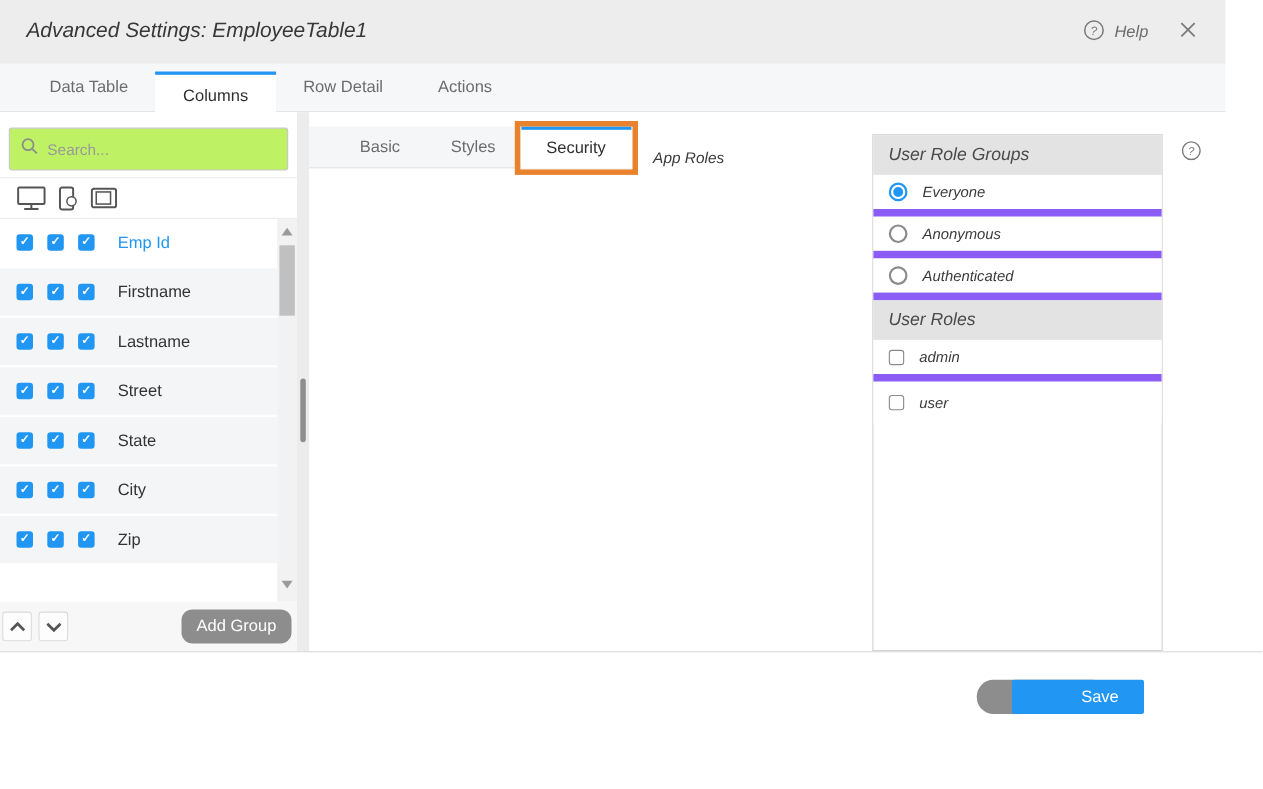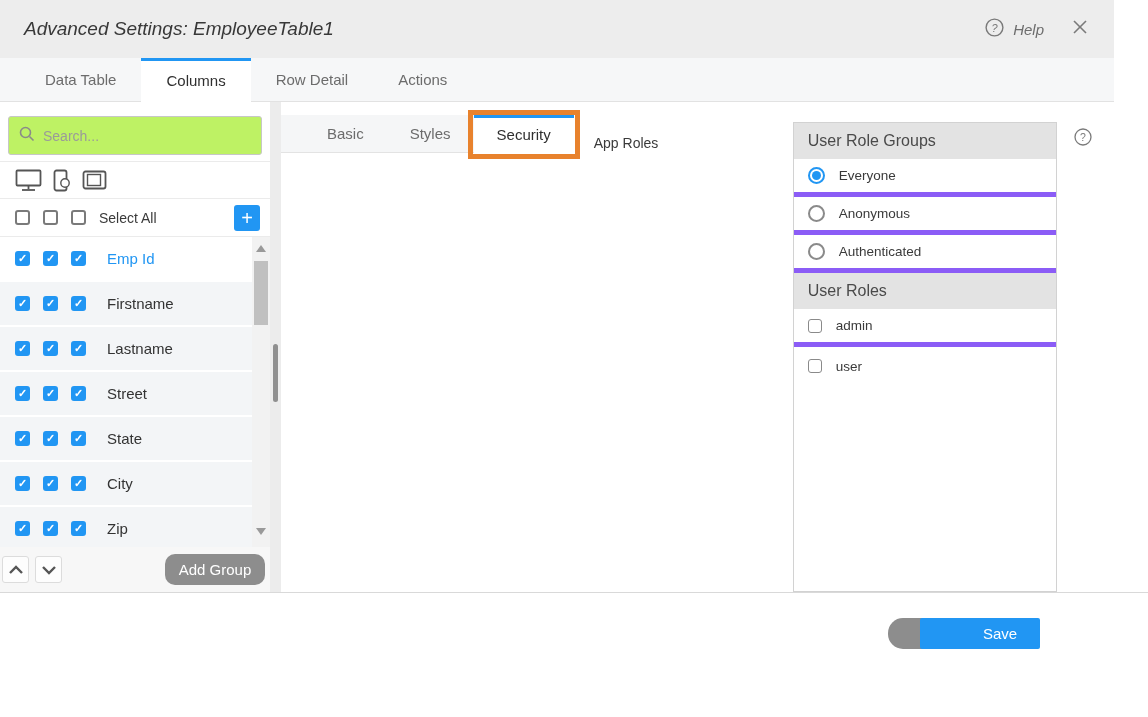--- a/index.html
+++ b/index.html
@@ -11,21 +11,21 @@
   
   .dlg-header { height:58px; background:#ededed; display:flex; align-items:center; padding:0 26px 0 24px;font-style:italic; }
   .dlg-title { font-size:19px; color:#383838; }
   .header-right { margin-left:auto; display:flex; align-items:center; gap:28px; }
   .help-btn { display:flex; align-items:center; gap:9px; font-size:15px; color:#6d6d6d; cursor:pointer; }
   .close-btn { cursor:pointer; display:flex; align-items:center; }
 
   
   .main-tabs { height:44px; background:#f6f7f8; border-bottom:1px solid #e2e2e2; display:flex; padding-left:20px; }
   .main-tab { padding:0 25px; line-height:44px; font-size:15px; color:#6c6c6c; cursor:pointer; white-space:nowrap; }
-  .main-tab.active { background:#fff; color:#2f2f2f; border-top:3px solid #2196f3; line-height:40px; margin-bottom:-1px; }
+  .main-tab.active { background:#fff; color:#2f2f2f; border-top:3px solid #2196f3; line-height:40px; margin-bottom:-1px;margin-top:7px; }
 
   
   .dlg-body { display:flex; height:490px; background:#fff; }
 
   
   .left-panel { width:270px; display:flex; flex-direction:column; }
   .search-section { padding:14px 8px 6px 8px; border-bottom:1px solid #ebebeb; }
   .search-box { height:39px; border:1px solid #c7c7c7; border-radius:3px; background:#bef264; display:flex; align-items:center; padding:0 10px; gap:8px; }
   .search-box input { border:none; outline:none; flex:1; font-size:14px; color:#444; font-family:"Liberation Sans", sans-serif; background:transparent; }
   .search-box input::placeholder { color:#9a9a9a; }
@@ -64,25 +64,25 @@
   .divider-scrollbar { width:11px; background:#ececec; position:relative; }
   .divider-thumb { position:absolute; left:3px; top:242px; width:5px; height:58px; background:#8f8f8f; border-radius:3px; cursor:pointer; }
 
   
   .right-panel { flex:1; display:flex; flex-direction:row; background:#fff; }
   .sub-tabs { margin-top:13px; height:38px; background:#f5f6f7; border-bottom:1px solid #e3e3e3; display:flex; padding-left:23px; }
   .sub-tab { padding:0 23px; line-height:38px; font-size:15px; color:#6c6c6c; cursor:pointer; position:relative; }
   .sub-tab.active { background:#fff; color:#2f2f2f; border-top:3px solid #2196f3; line-height:34px; margin-bottom:-1px; }
   .sub-tab.orange-highlight:after { content:""; position:absolute; left:-6px; right:-6px; top:-8px; bottom:-6px; border:5px solid #e8822d; pointer-events:none; z-index:5; }
 
-  .sec-content { display:flex; padding:20px 0 0 20px; }
+  .sec-content { display:flex; padding:20px 0 0 20px;font-style:italic; }
   .app-roles-label { width:199px; padding-top:13px; font-size:14px; color:#3a3a3a; }
   .roles-box { width:264px; border:1px solid #d2d2d2; background:#fff; }
   .roles-header { height:36px; line-height:36px; background:#e3e3e3; padding-left:14px; font-size:16px; color:#4a4a4a; }
-  .role-row { height:38px; display:flex; align-items:center; gap:14px; padding-left:14px; border-bottom:5px solid #8b5cf6; font-size:13.5px; color:#3a3a3a; background:#fff; }
+  .role-row { height:38px; display:flex; align-items:center; gap:14px; padding-left:14px; border-bottom:7px solid #8b5cf6; font-size:13.5px; color:#3a3a3a; background:#fff; }
   .role-row:last-child { border-bottom:none; }
   .role-row .cb { width:14px; height:14px; border-width:1.5px; border-color:#8a8a8a; }
   .box-help { margin:6px 0 0 17px; cursor:pointer; }
 
   
   .bottom-divider { position:absolute; left:0; top:592px; width:1148px; height:1px; background:#d9d9d9; }
   .footer-btn { position:absolute; top:618px; height:31px; width:120px; display:flex; align-items:center; justify-content:center; color:#fff; font-size:15px; border-radius:2px; cursor:pointer; }
   .cancel-btn { left:888px; background:#8d8d8d;border-radius:15px; }
   .save-btn { left:920px; background:#2196f3;padding-left:40px; }
 </style>
@@ -146,27 +146,20 @@
               </svg>
             </span>
           <span class="dev">
               <svg width="25" height="20" viewBox="0 0 25 20">
                 <rect x="1.5" y="1.5" width="22" height="17" rx="2" fill="none" stroke="#555" stroke-width="1.8"></rect>
                 <rect x="5.5" y="4.5" width="13" height="11" fill="none" stroke="#555" stroke-width="1.4"></rect>
               </svg>
             </span>
         </div>
 
-        <div class="selectall-row">
-          <span class="cb"></span>
-          <span class="cb"></span>
-          <span class="cb"></span>
-          <span class="lbl">Select All</span>
-          <span class="plus-btn"></span>
-        </div>
 
         <div class="col-list">
           <div class="col-row highlight">
             <span class="cb checked"></span>
             <span class="cb checked"></span>
             <span class="cb checked"></span>
             <span class="col-name">Emp Id</span>
           </div>
           <div class="col-row">
             <span class="cb checked"></span>

